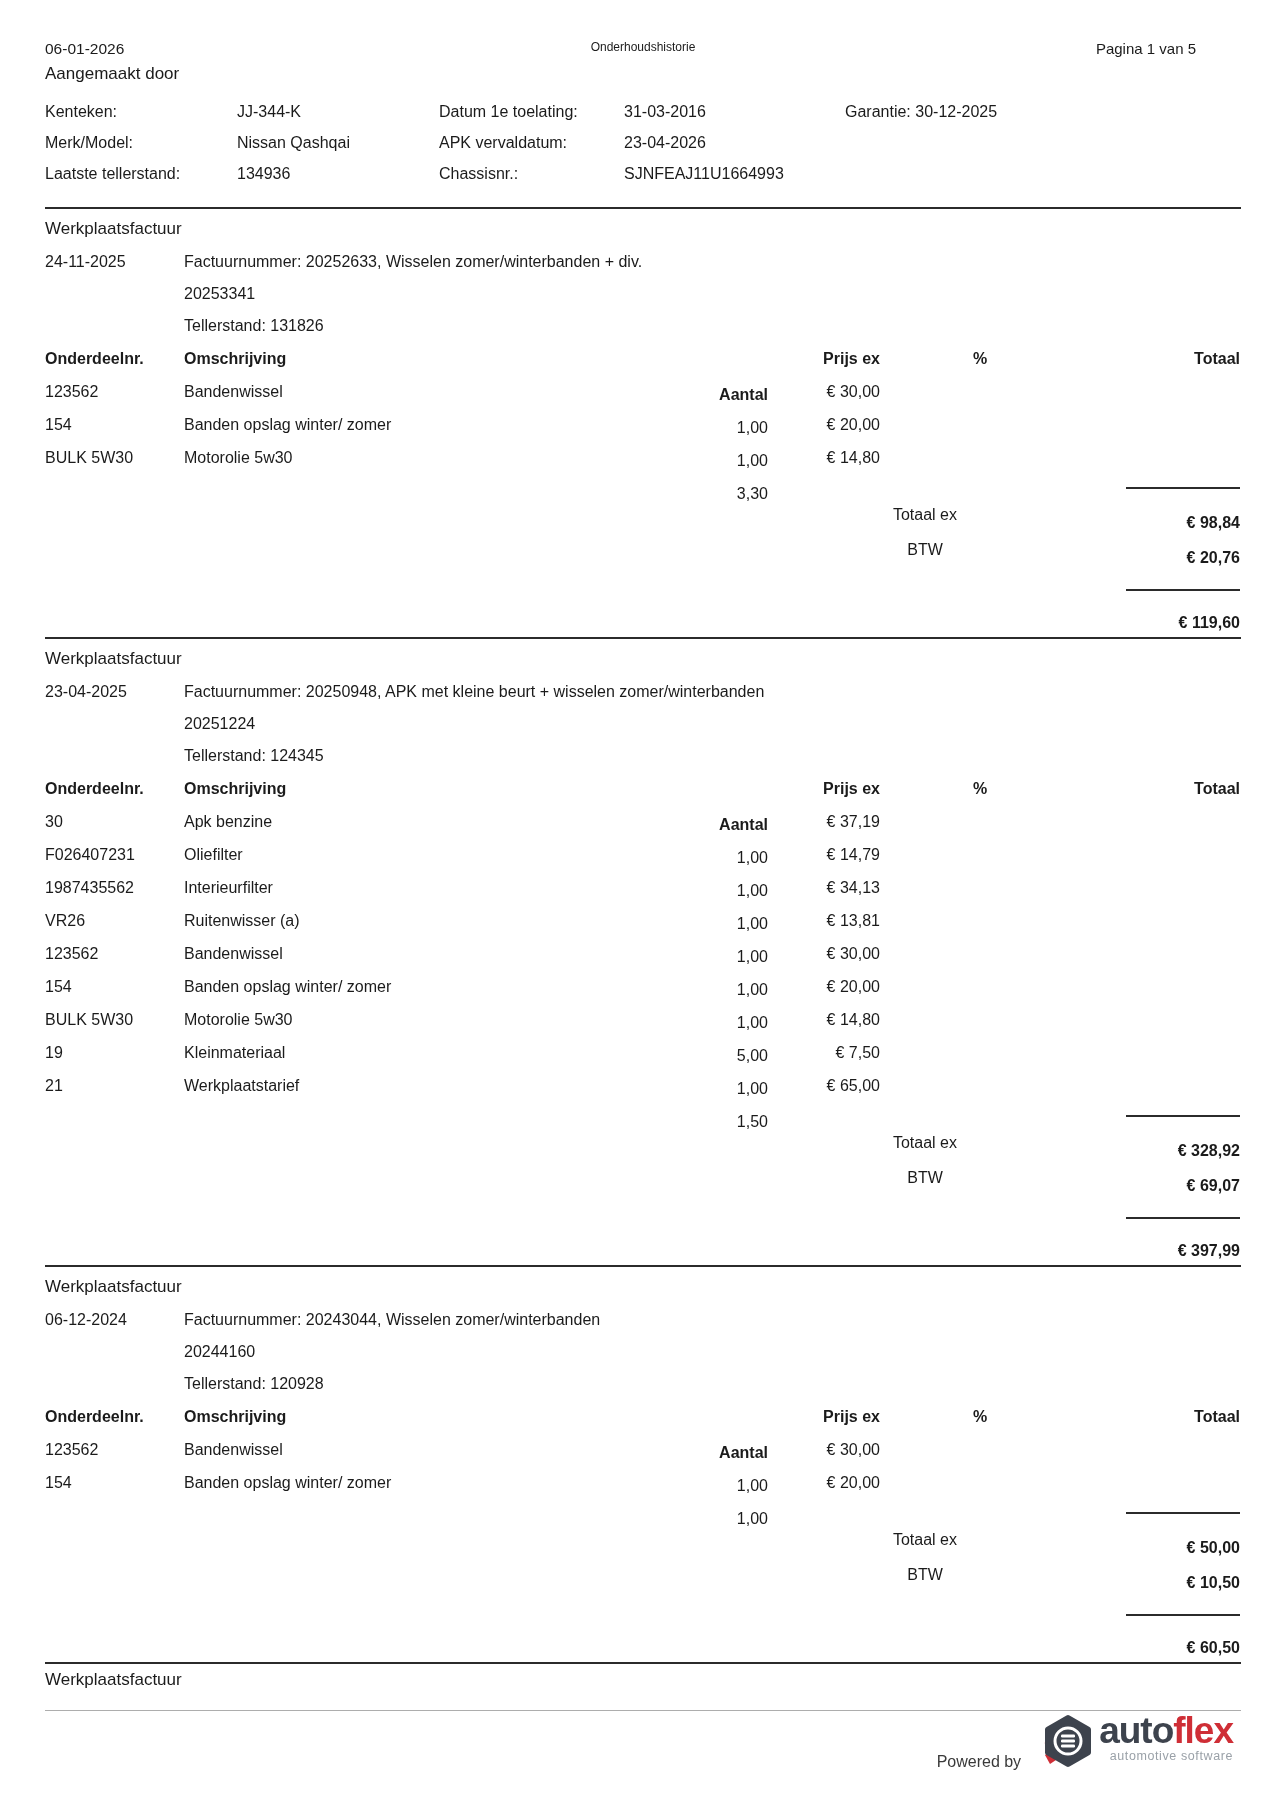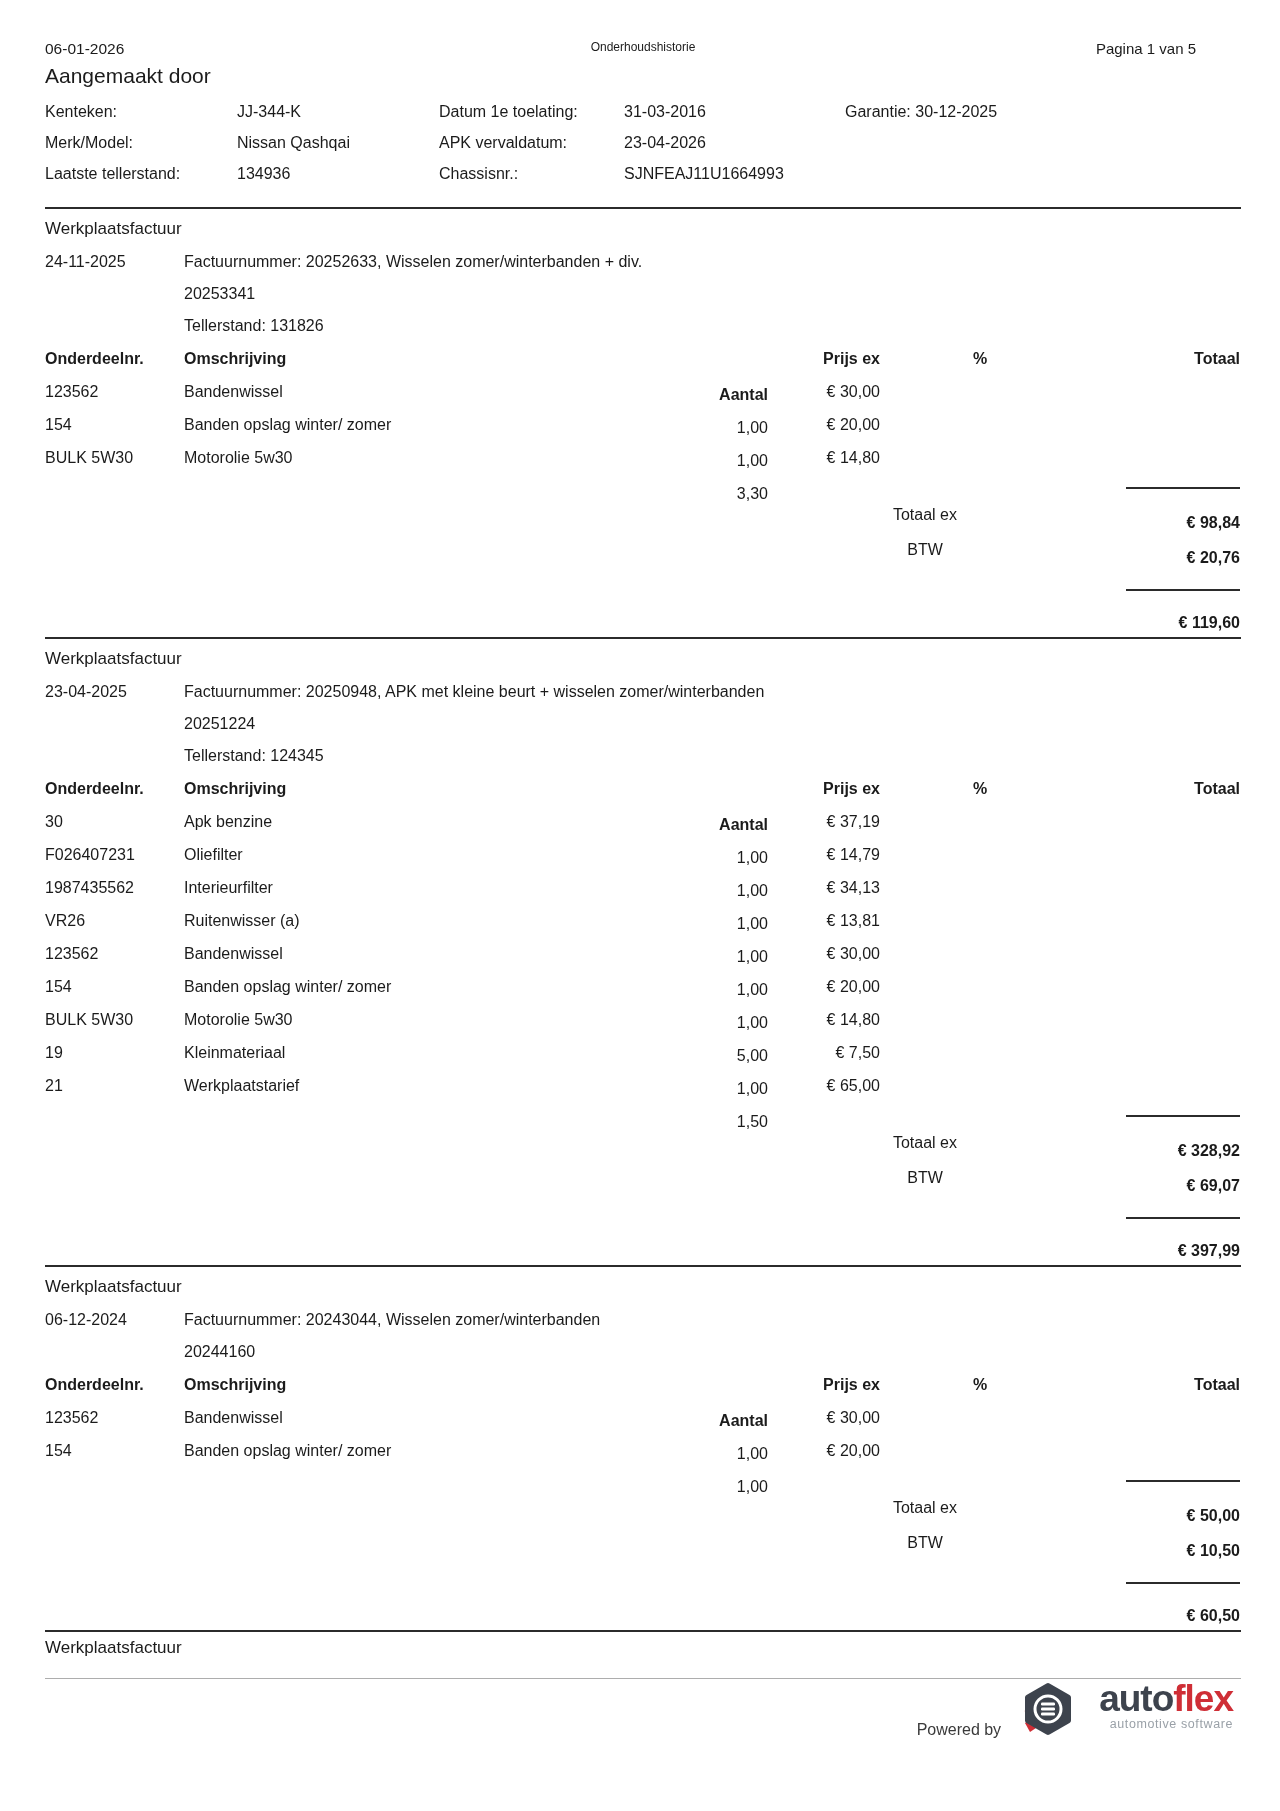--- a/index.html
+++ b/index.html
@@ -7,21 +7,21 @@
     width:1280px; height:1811px; overflow:hidden; background:#ffffff;
     font-family:"Liberation Sans", sans-serif; color:#1b1b1b; font-size:16px;
   }
   .content { position:relative; margin-left:45px; width:1196px; padding-top:40px; }
 
   
   .hdr-row { position:relative; height:22px; }
   .hdr-date { position:absolute; left:0; top:0; font-size:15.5px; }
   .hdr-title { position:absolute; left:0; right:0; top:0; text-align:center; font-size:12px; }
   .hdr-page { position:absolute; right:45px; top:0; font-size:15px; }
-  .hdr-sub { height:26px; padding-top:2px; font-size:21px; }
+  .hdr-sub { height:26px; padding-top:2px; font-size:17px; }
 
   
   .vehicle { margin-top:8px; }
   .v-row { position:relative; height:31px; }
   .v-row span { position:absolute; top:5px; white-space:nowrap; }
   .v-l1 { left:0; }
   .v-v1 { left:192px; }
   .v-l2 { left:394px; }
   .v-v2 { left:579px; }
   .v-l3 { left:800px; }
@@ -55,21 +55,21 @@
   .sum-row { position:relative; height:35px; }
   .sum-label { position:absolute; left:800px; width:160px; top:7px; text-align:center; }
   .sum-value { position:absolute; right:1px; width:220px; top:15px; text-align:right; font-weight:bold; }
   .grand-row { position:relative; height:30px; margin-top:8px; }
   .sec-end { margin-top:8px; }
 
   
   .footer-line { margin-top:18px; border-top:1px solid #adadad; height:0; }
   .footer { height:60px; display:flex; justify-content:flex-end; align-items:flex-end; padding-right:8px; }
   .powered { font-size:16px; color:#3a3a3a; margin-top:14px; margin-right:20px; }
-  .logo { display:flex; align-items:flex-start;gap:20px; }
+  .logo { display:flex; align-items:flex-start; }
   .logo-icon { display:block; margin-right:4px; }
   .logo-textcol { display:flex; flex-direction:column; align-items:flex-end; }
   .brand { font-size:37px; font-weight:bold; letter-spacing:-1px; line-height:36px; }
   .brand-auto { color:#3d434d; }
   .brand-flex { color:#cf2e36; }
   .tagline { font-size:12.5px; color:#9aa1a8; letter-spacing:0.6px; margin-top:0px; }
 </style>
 </head>
 <body>
 
@@ -264,20 +264,23 @@
 
   <section>
     <div class="sec-title">Werkplaatsfactuur</div>
     <div class="meta">
       <div class="meta-row">
         <span class="m-date">06-12-2024</span>
         <span class="m-desc">Factuurnummer: 20243044, Wisselen zomer/winterbanden</span>
       </div>
       <div class="meta-row">
         <span class="m-desc">20244160</span>
+      </div>
+      <div class="meta-row">
+        <span class="m-desc">Tellerstand: 120928</span>
       </div>
     </div>
     <div class="trow thead">
       <span class="c-part">Onderdeelnr.</span>
       <span class="c-desc">Omschrijving</span>
       <span class="c-qty">Aantal</span>
       <span class="c-price">Prijs ex</span>
       <span class="c-pct">%</span>
       <span class="c-total">Totaal</span>
     </div>

